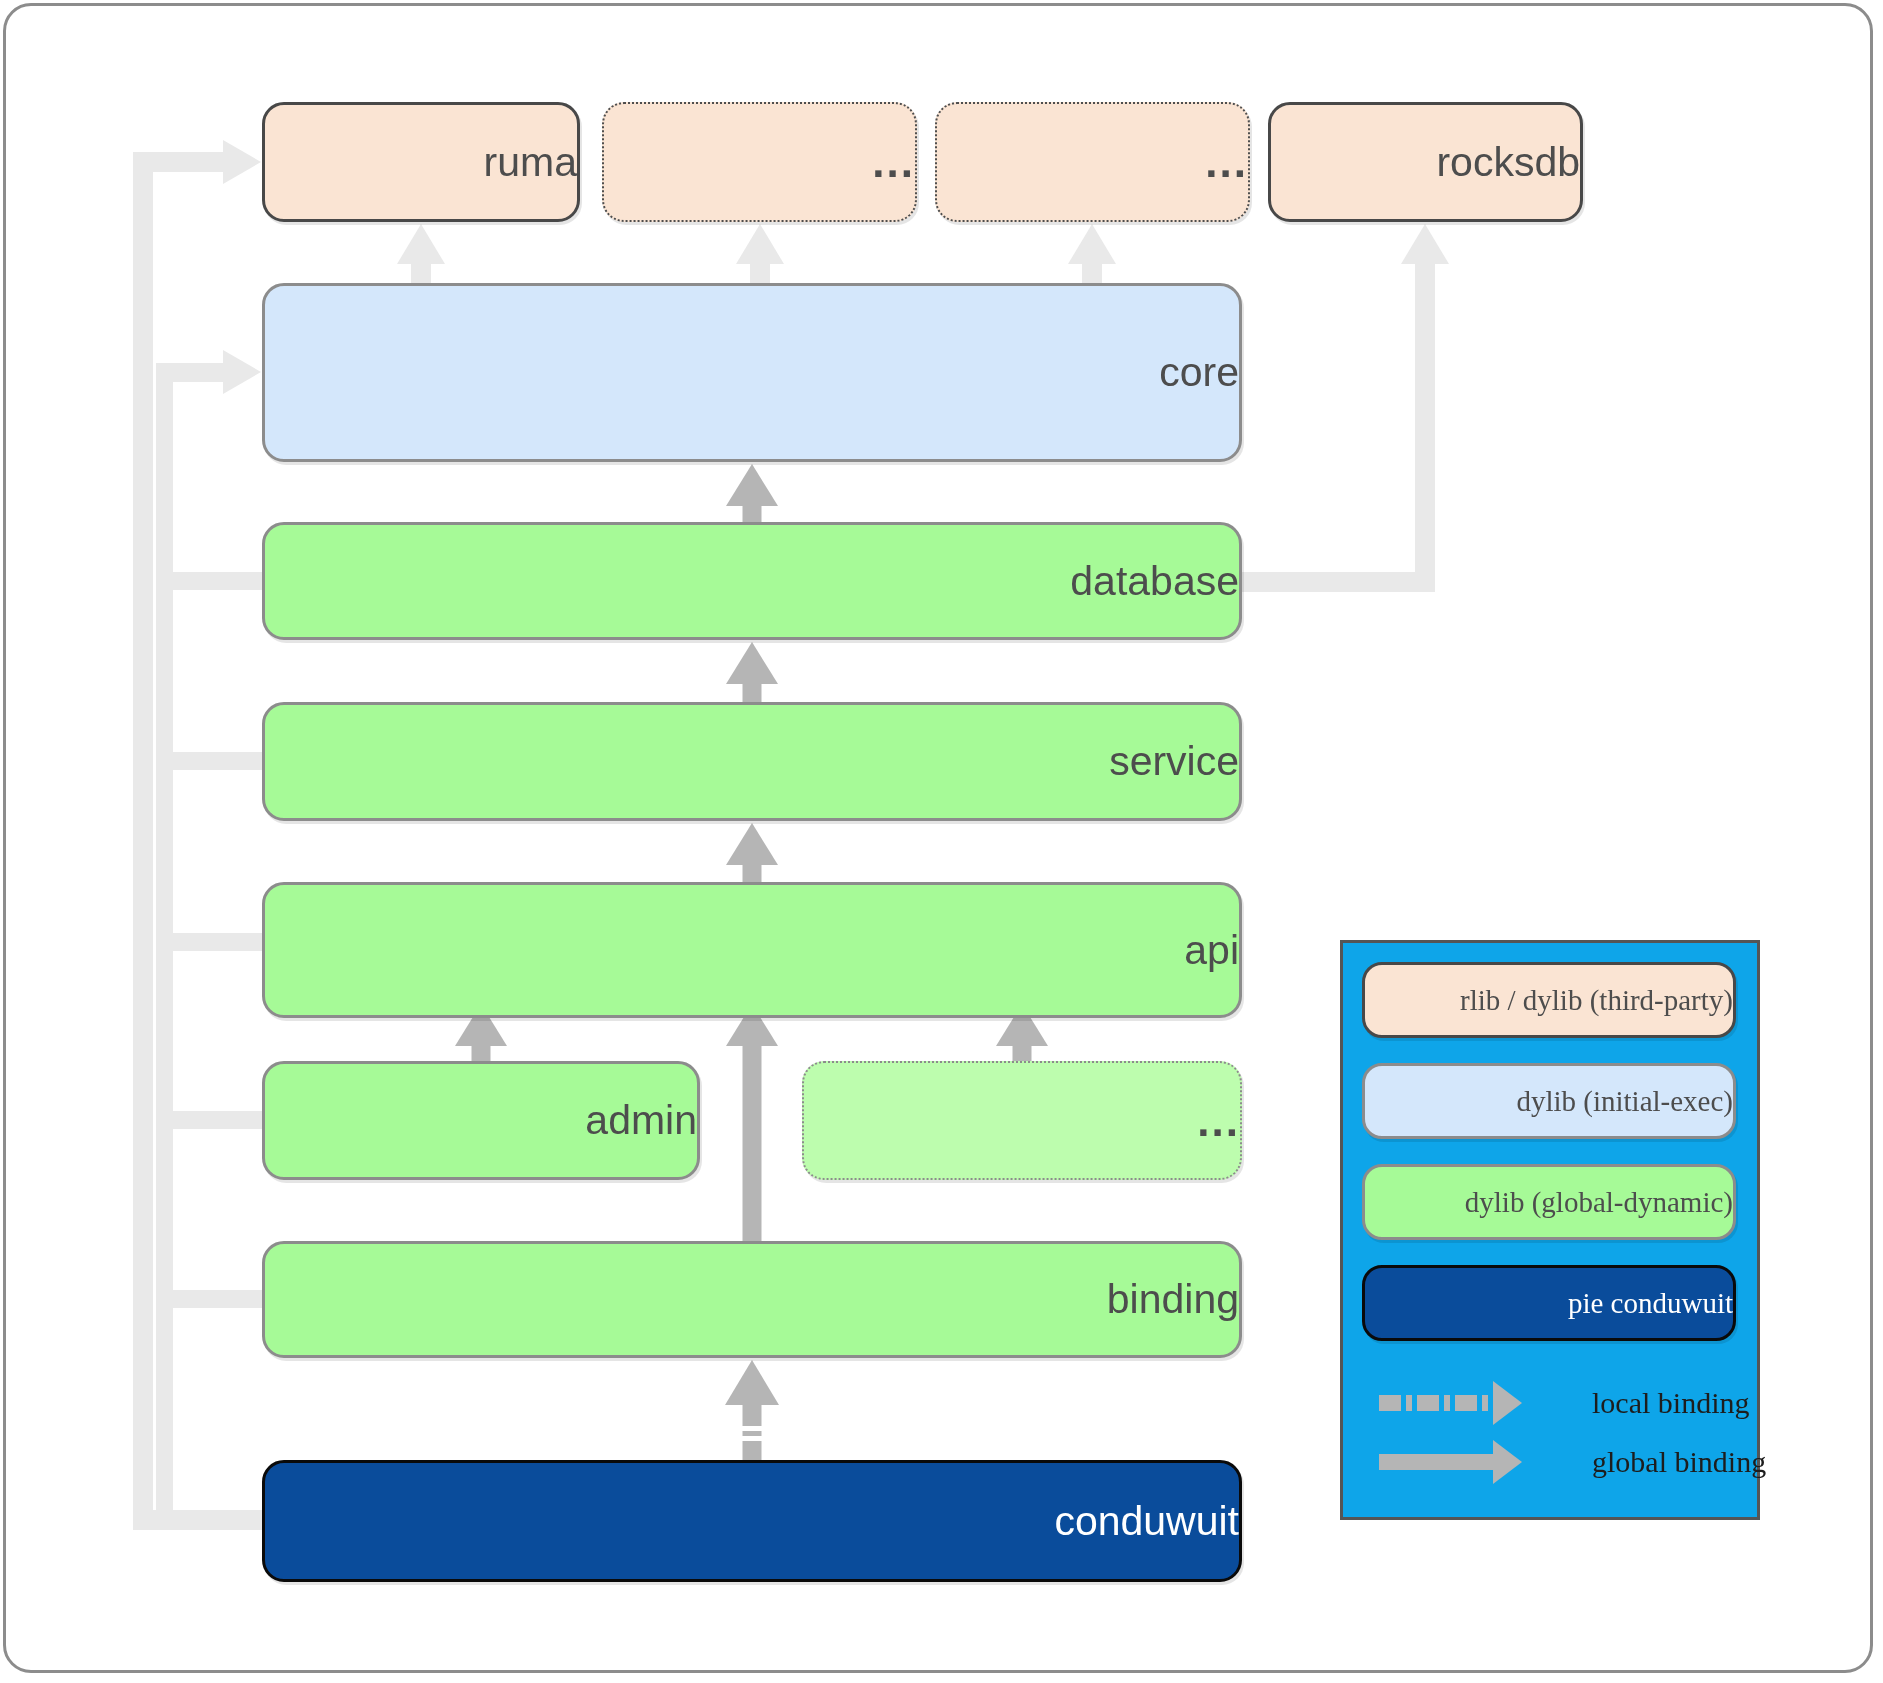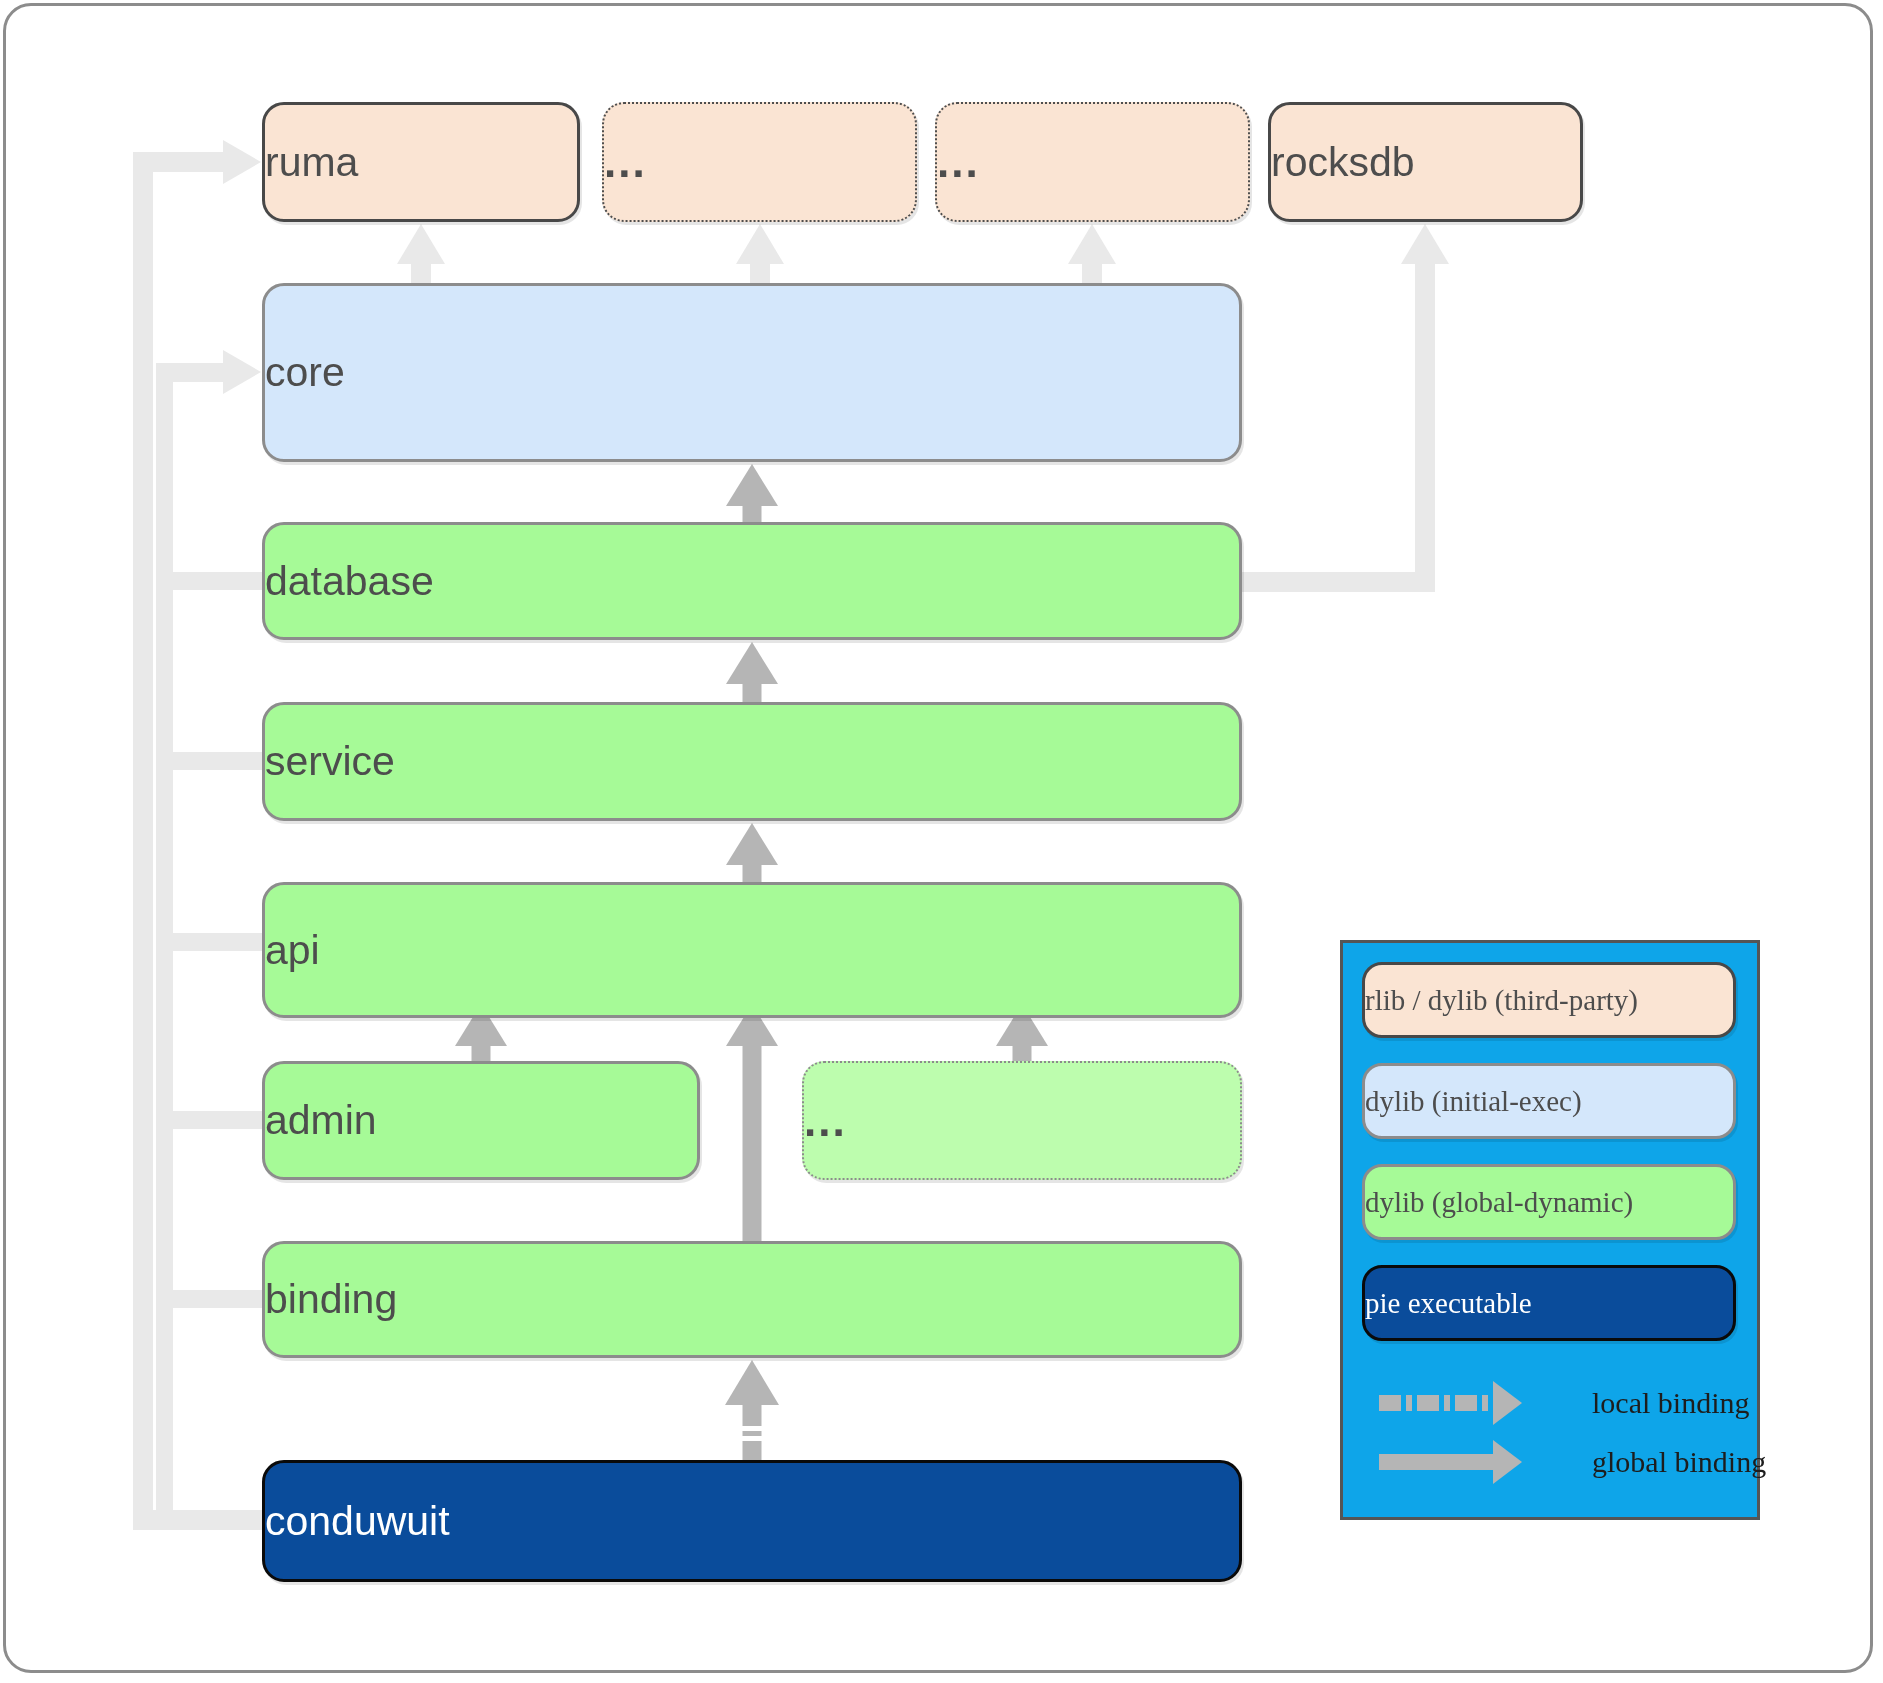--- a/index.html
+++ b/index.html
@@ -1,21 +1,21 @@
 <!DOCTYPE html>
 <html><head>
 <meta charset="utf-8">
 <style>
   html,body{margin:0;padding:0;background:#ffffff;}
   body{width:1883px;height:1683px;font-family:"Liberation Sans",sans-serif;}
   .stage{position:relative;width:1883px;height:1683px;background:#ffffff;overflow:hidden;}
   .frame{position:absolute;left:3px;top:3px;width:1870px;height:1670px;
          border:3px solid #8c8c8c;border-radius:28px;box-sizing:border-box;}
   svg.overlay{position:absolute;left:0;top:0;}
-  .node{position:absolute;display:flex;align-items:center;justify-content:flex-start;
+  .node{position:absolute;display:flex;align-items:center;justify-content:flex-end;
         border-radius:22px;box-sizing:border-box;font-size:41px;color:#4d4d4d;
         box-shadow:2px 3px 0 rgba(0,0,0,0.10);line-height:1;}
   .peach{background:#fae4d3;border:3px solid #484848;}
   .peach.dotted{border:2px dotted #4e4e4e;}
   .blue{background:#d4e7fb;border:3px solid #8c8c8c;}
   .green{background:#a6fa97;border:3px solid #8c8c8c;}
   .green-faded{background:#bdfdae;border:2px dotted #8c8c8c;}
   .pie{background:#0a4c9b;border:3px solid #0a0a0a;color:#ffffff;}
   .dots{font-weight:700;font-size:44px;letter-spacing:2px;}
   .legend{position:absolute;left:1340px;top:940px;width:420px;height:580px;
@@ -146,21 +146,21 @@
     <div class="node peach" style="left:19px;top:19px;width:374px;height:76px">
       <span>rlib / dylib (third-party)</span>
     </div>
     <div class="node blue" style="left:19px;top:120px;width:374px;height:76px">
       <span>dylib (initial-exec)</span>
     </div>
     <div class="node green" style="left:19px;top:221px;width:374px;height:76px">
       <span>dylib (global-dynamic)</span>
     </div>
     <div class="node pie" style="left:19px;top:322px;width:374px;height:76px">
-      <span>pie executable</span>
+      <span>pie conduwuit</span>
     </div>
 
     <svg class="legend-arrows" width="200" height="130" viewBox="0 0 200 130">
       <g>
         <line x1="16" y1="30" x2="130" y2="30" stroke="#b5b5b5" stroke-width="16" stroke-dasharray="22 5 6 5"></line>
         <polygon fill="#b5b5b5" points="159,30 130,8 130,52"></polygon>
       </g>
       <g>
         <line x1="16" y1="89" x2="130" y2="89" stroke="#b5b5b5" stroke-width="16"></line>
         <polygon fill="#b5b5b5" points="159,89 130,67 130,111"></polygon>

